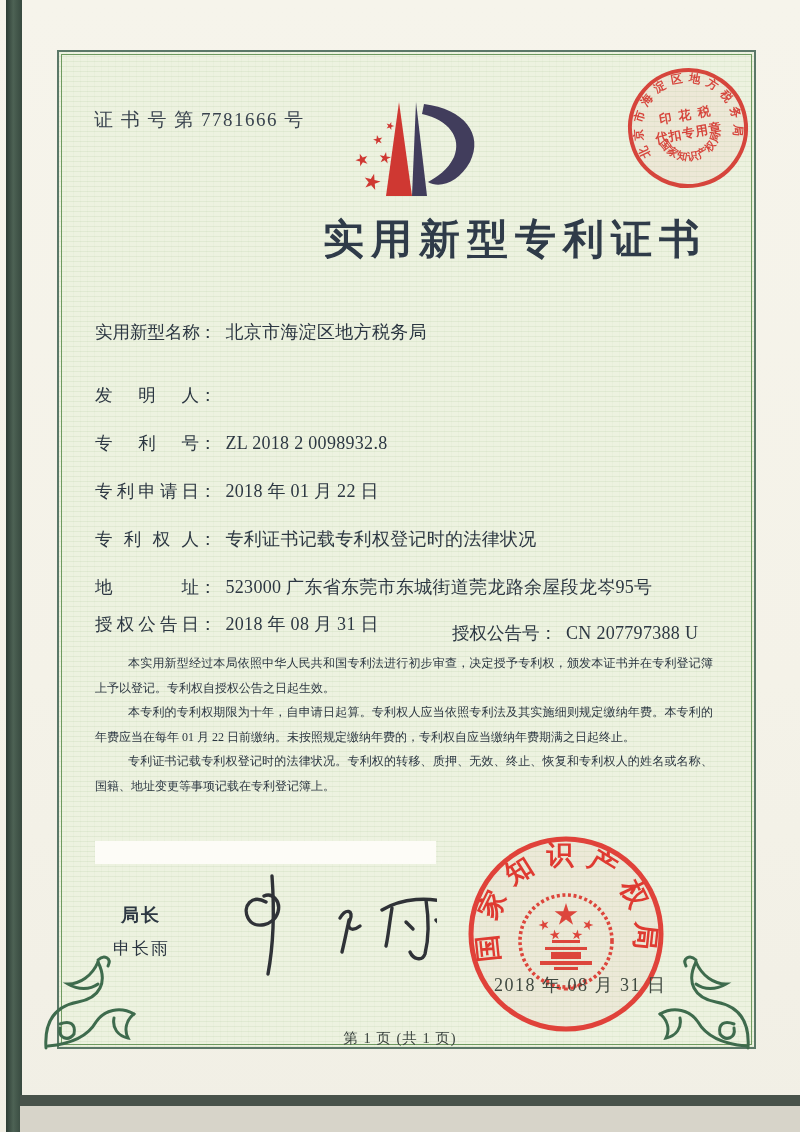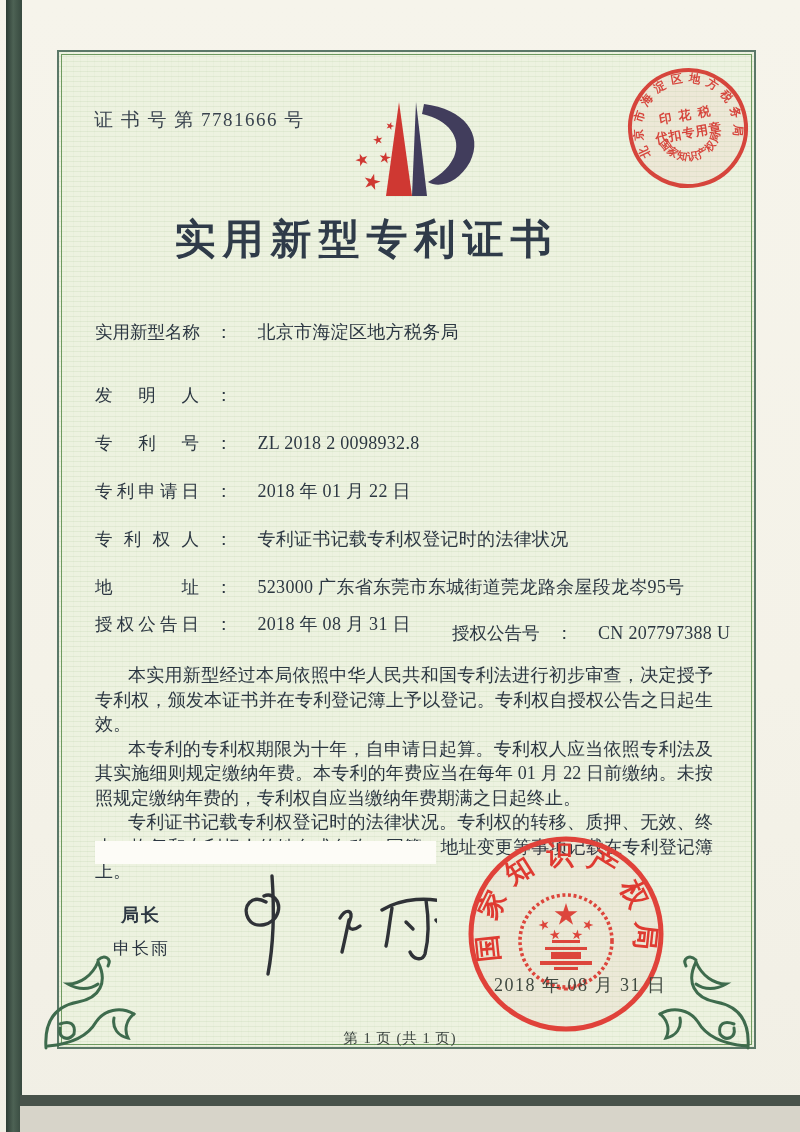--- a/index.html
+++ b/index.html
@@ -18,33 +18,33 @@
     position:absolute;left:57px;top:50px;width:695px;height:995px;
     border:2px solid #5b7868;
     background-color:#edf2e0;
     background-image:
       repeating-linear-gradient(0deg, rgba(148,184,128,0.14) 0 1px, rgba(0,0,0,0) 1px 5px),
       repeating-linear-gradient(90deg, rgba(148,184,128,0.05) 0 1px, rgba(0,0,0,0) 1px 7px);
   }
   .frame::before{content:"";position:absolute;inset:2px;border:1px solid #6d9a5f;}
   .cert-no{position:absolute;left:94px;top:107px;font-size:19px;letter-spacing:1.5px;color:#39434e;}
   .logo{position:absolute;left:338px;top:96px;width:164px;height:110px;}
-  .title{position:absolute;left:57px;top:212px;width:612px;text-align:center;
-    font-size:41px;font-weight:700;letter-spacing:7px;text-indent:7px;color:#2f3b49;}
-  .f-row{position:absolute;left:95px;display:flex;align-items:baseline;color:#2c3742;white-space:nowrap;gap:16px;}
+  .title{position:absolute;left:57px;top:212px;width:612px;text-align:right;
+    font-size:41px;font-weight:700;letter-spacing:7px;text-indent:7px;color:#2f3b49;padding-left:38px;}
+  .f-row{position:absolute;left:95px;display:flex;align-items:baseline;color:#2c3742;white-space:nowrap;}
   .f-label{display:inline-block;width:104px;font-size:17.5px;
     text-align:justify;text-align-last:justify;text-justify:inter-character;}
   .f-label.natural{width:auto;text-align-last:auto;}
   .f-colon{font-size:17.5px;}
   .f-value{font-size:18px;margin-left:9px;letter-spacing:0.3px;}
   #row-name{top:320px}#row-inventor{top:383px}#row-patentno{top:431px}
   #row-filing{top:479px}#row-patentee{top:527px}#row-address{top:575px}
   #row-grantdate{top:612px}#row-grantno{top:621px;left:452px}
-  .paras{position:absolute;left:95px;top:651px;width:618px;font-size:18px;line-height:24.5px;
-    text-align:justify;color:#2c3742;margin-top:12px;}
+  .paras{position:absolute;left:95px;top:651px;width:618px;font-size:12px;line-height:24.5px;
+    text-align:justify;color:#2c3742;}
   .paras p{margin:0;text-indent:33px;}
   .white-band{position:absolute;left:95px;top:841px;width:341px;height:23px;background:#fdfcf7;}
   .sig-title{position:absolute;left:121px;top:903px;font-size:18px;letter-spacing:2px;color:#2c3742;font-weight:bold;}
   .sig-name{position:absolute;left:113px;top:937px;font-size:17px;letter-spacing:2px;color:#2c3742;}
   .sig-script{position:absolute;left:222px;top:868px;width:215px;height:118px;}
   .seal{position:absolute;left:465px;top:833px;width:202px;height:202px;}
   .seal-date{position:absolute;left:494px;top:973px;font-size:18px;letter-spacing:1.5px;color:#3f4840;z-index:5;}
   .footer{position:absolute;left:57px;top:1029px;width:686px;text-align:center;
     font-size:14.5px;letter-spacing:1px;color:#39423d;}
   .stamp{position:absolute;left:620px;top:60px;width:136px;height:136px;transform:rotate(-10deg);}

